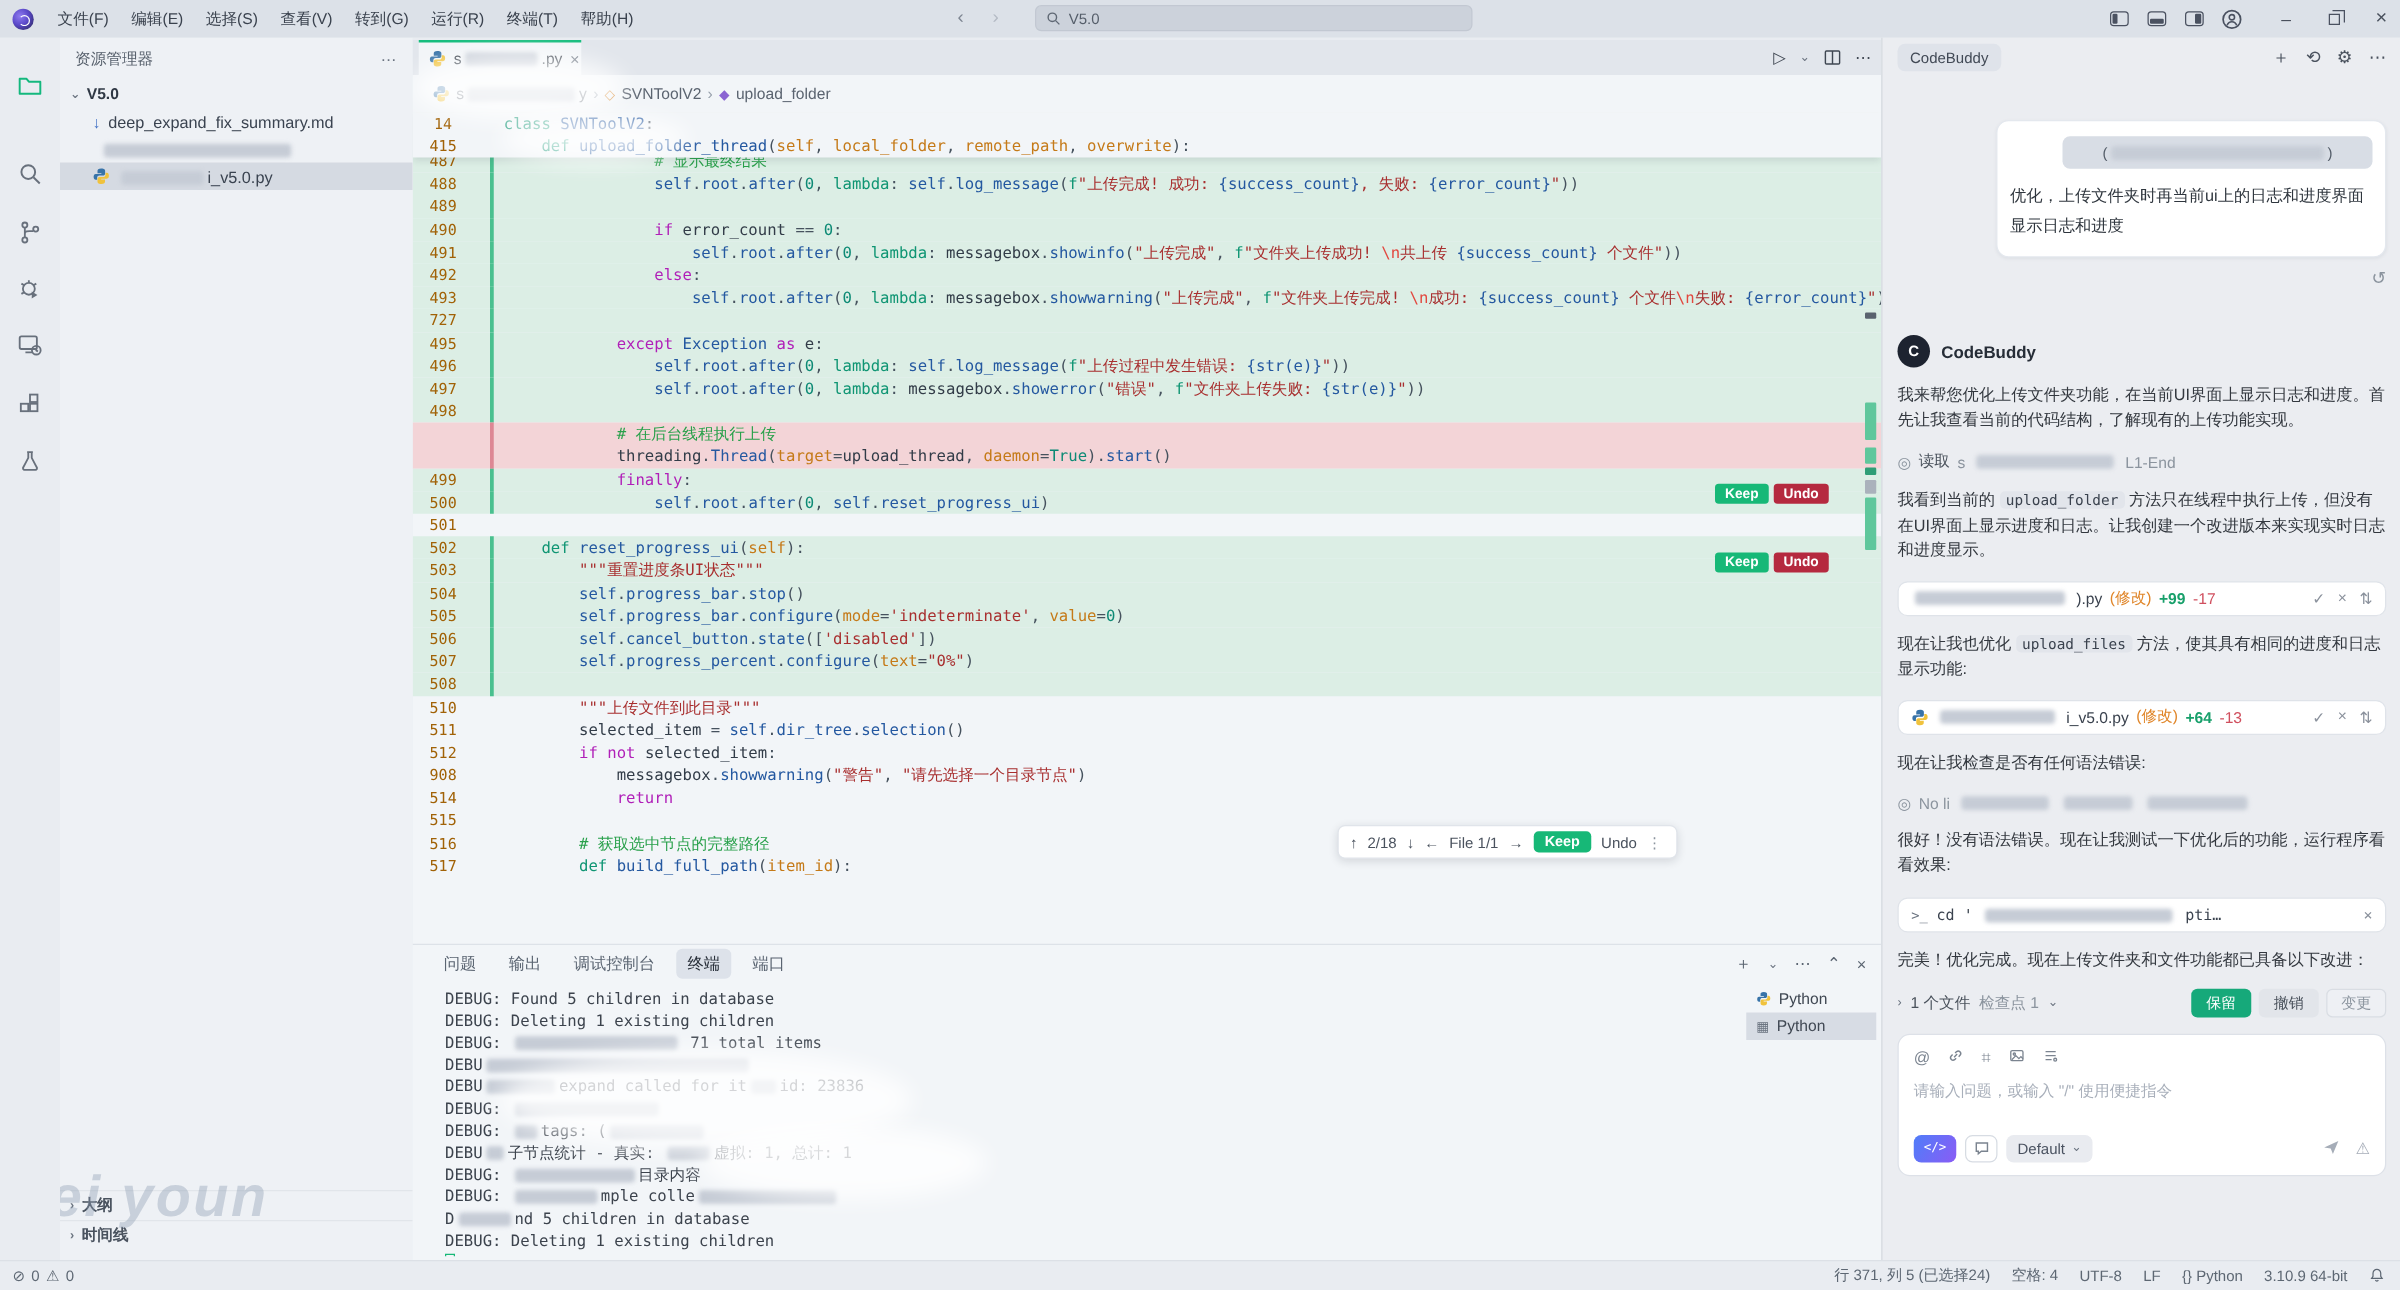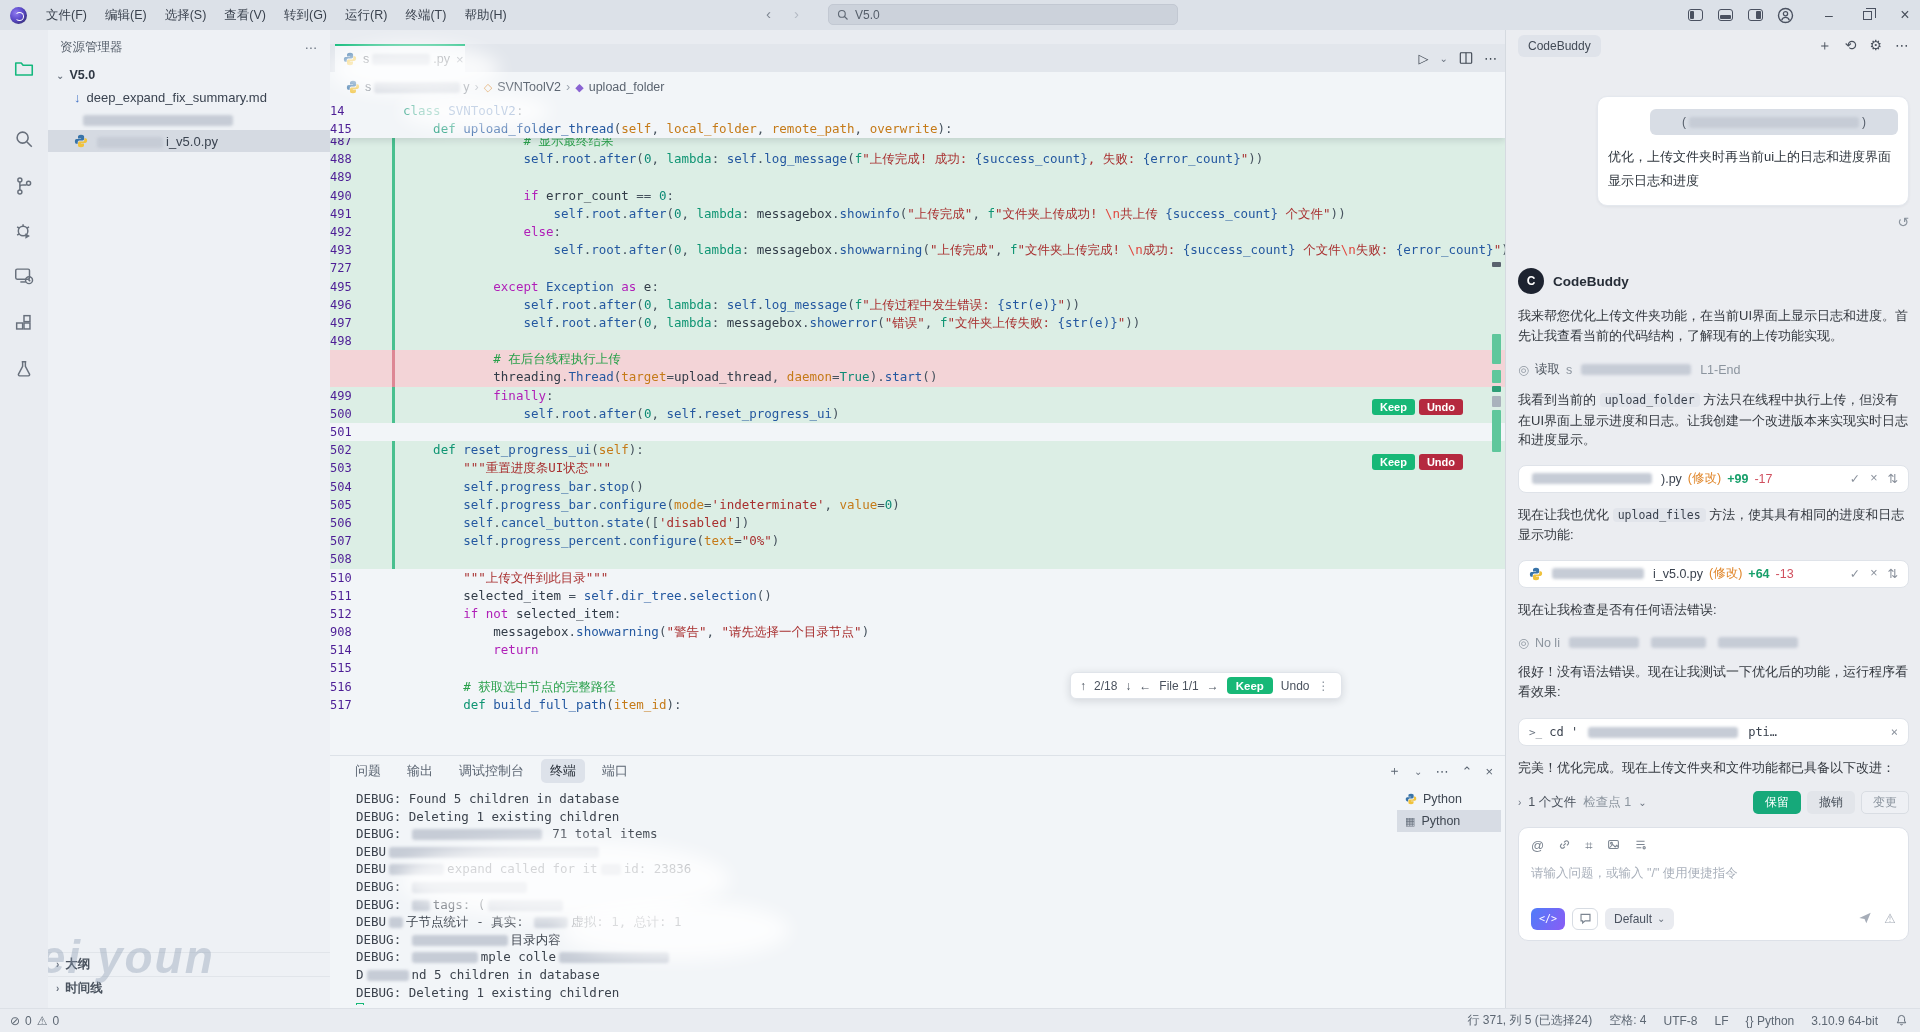--- a/index.html
+++ b/index.html
@@ -29,31 +29,31 @@
 .explorer{position:absolute;left:48px;top:30px;width:282px;height:978px;background:#eef1f5;z-index:20}
 .exp-head{display:flex;align-items:center;height:34px;padding:0 12px;font-size:12.5px;color:#57606c}
 .exp-more{margin-left:auto;color:#6b7480;letter-spacing:1px}
 .exp-root{display:flex;align-items:center;height:22px;padding-left:8px;font-size:12.5px;font-weight:bold;color:#2f3844;gap:5px}
 .chev{color:#6b7480;font-size:10px}
 .file-row{display:flex;align-items:center;height:22px;padding-left:26px;font-size:13px;color:#3a4350;gap:6px;white-space:nowrap}
 .file-row.selected{background:#d5dae2}
 .exp-section{position:absolute;left:0;width:282px;height:24px;display:flex;align-items:center;gap:6px;padding-left:8px;font-size:12.5px;font-weight:bold;color:#49525e;border-top:1px solid #e1e5ea}
 .md-ic{color:#4272c6;font-weight:bold;font-size:13px}
 
-.editor{position:absolute;left:330px;top:44px;width:1175px;height:978px;background:#f2f5f8;z-index:10}
+.editor{position:absolute;left:330px;top:32px;width:1175px;height:978px;background:#f2f5f8;z-index:10}
 .tabstrip{position:absolute;left:0;top:0;width:1175px;height:28px;background:#e2e6ec;display:flex}
 .tab{position:relative;margin-left:5px;width:130px;background:#f2f5f8;border-top:2px solid #17bd7e;display:flex;align-items:center;gap:6px;padding:0 8px;font-size:12.5px;color:#333b46;white-space:nowrap}
 .tab .close{margin-left:auto;color:#6b7480;font-size:13px}
 .ed-actions{position:absolute;right:8px;top:0;height:28px;display:flex;align-items:center;gap:11px;color:#3f4752;font-size:13px}
 .breadcrumb{position:absolute;left:0;top:28px;width:1175px;height:30px;display:flex;align-items:center;padding-left:16px;font-size:12.5px;color:#5b6470;gap:5px;white-space:nowrap}
 .bc-sep{color:#98a1ac}
 .codearea{position:absolute;left:0;top:58px;width:1175px;height:920px;overflow:hidden}
 .codelines{padding-top:30px}
 .crow{display:flex;height:18.2px;line-height:18.2px;font-family:"DejaVu Sans Mono","Liberation Mono",monospace;font-size:12.5px;white-space:pre}
-.ln{flex:none;width:62px;text-align:left;padding-right:13px;color:#4c1d95;font-size:12px}
+.ln{flex:none;width:62px;text-align:center;padding-right:13px;color:#a16207;font-size:12px}
 .code{flex:1;overflow:hidden;border-left:3px solid transparent;padding-left:8px}
 .crow.add{background:#dceee5}.crow.add .code{border-left-color:#49c08f}
 .crow.del{background:#f3d4d7}.crow.del .code{border-left-color:#dd8794}
 .sticky{position:absolute;left:0;top:0;width:1175px;background:#f2f5f8;box-shadow:0 3px 6px rgba(25,35,50,.12);z-index:6}
 .tk-kw{color:#b01fb8}.tk-df{color:#0f9573}.tk-nv{color:#2458a0}.tk-id{color:#323c48}
 .tk-st{color:#a82f2f}.tk-esc{color:#e2473e}.tk-nm{color:#0d8a75}.tk-cm{color:#28a04a}
 .tk-pr{color:#c57a18}.tk-pu{color:#46525e}
 .redact{display:inline-block;height:11px;background:#c6ccd6;border-radius:3px;filter:blur(1.5px);vertical-align:middle;margin:0 3px}
 .hscroll{position:absolute;left:75px;top:698px;width:1420px;height:11px;background:#e3e7ec;border-radius:6px;z-index:7}
 .hthumb{position:absolute;left:0;top:0;width:610px;height:11px;background:#9aa1ac;border-radius:6px}

